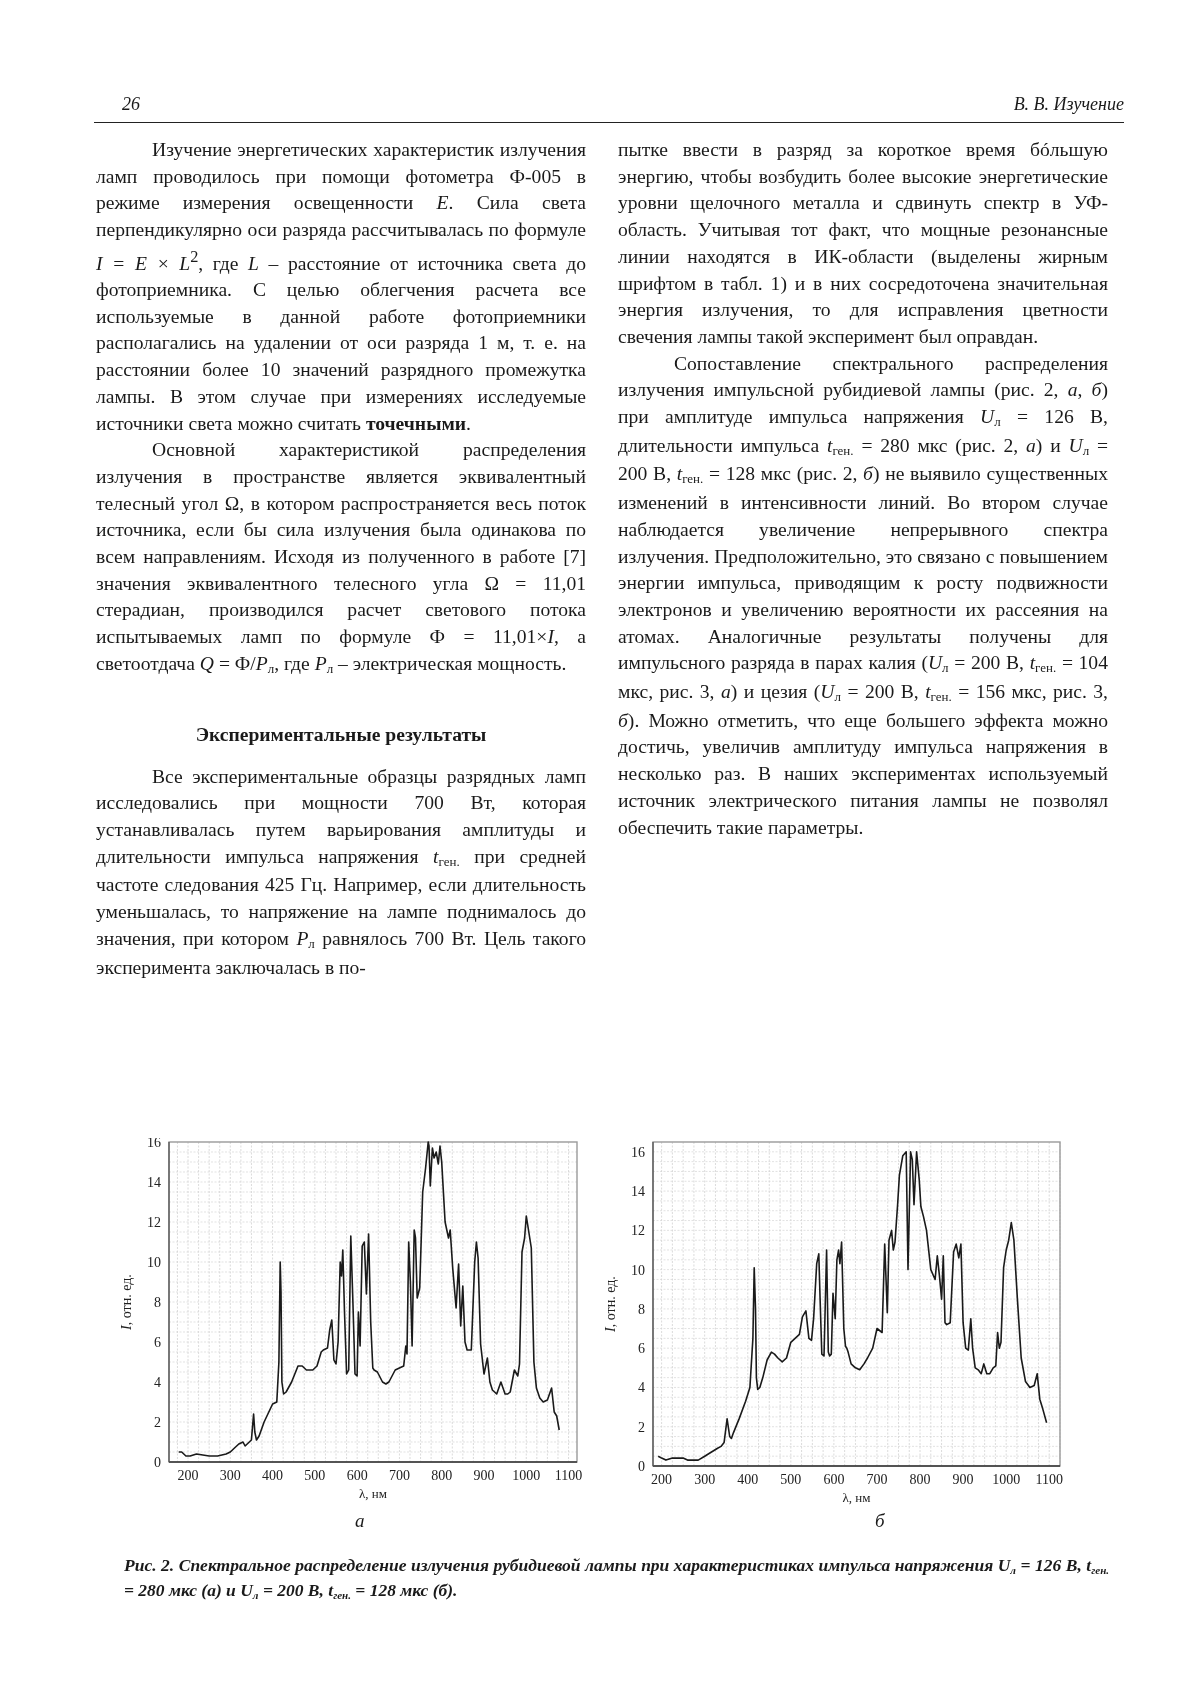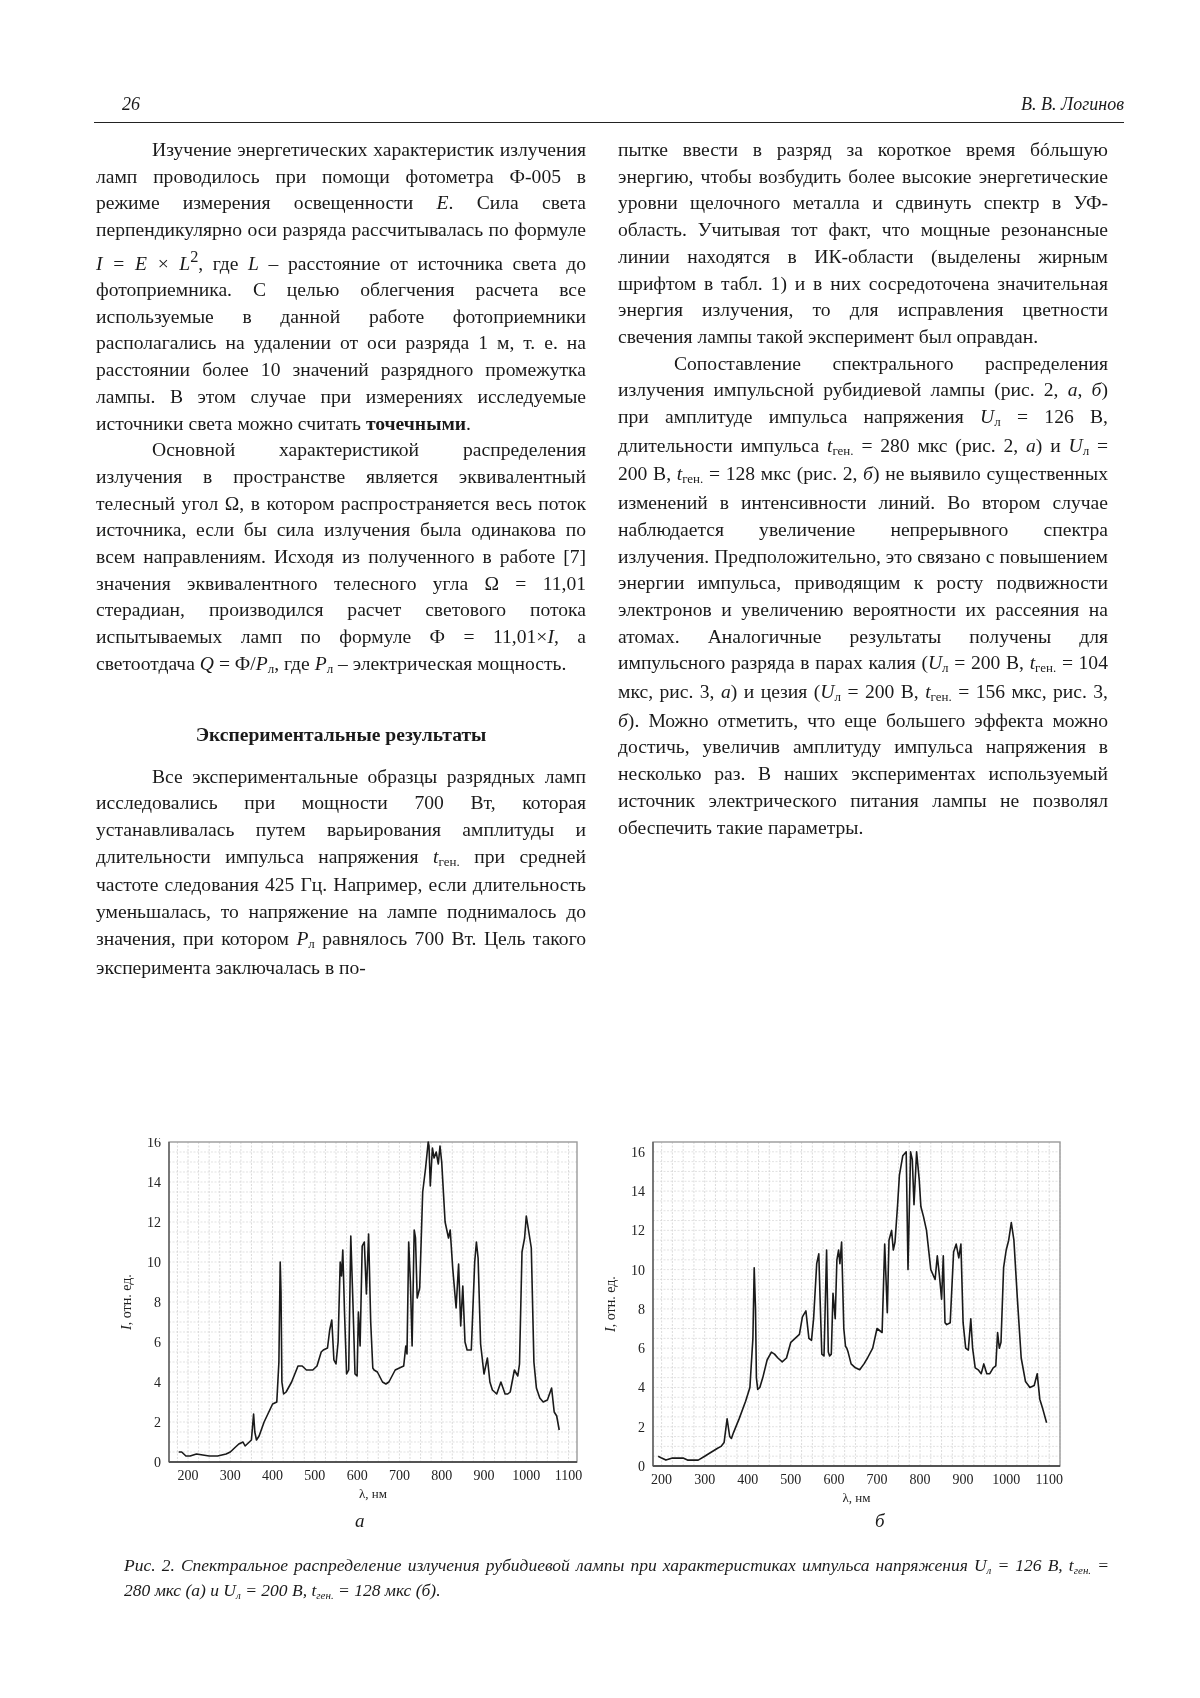--- a/index.html
+++ b/index.html
@@ -15,29 +15,29 @@
   .col.right { left: 618px; width: 490px; }
   .col p { margin: 0; text-indent: 56px; }
   .col p.noind { text-indent: 0; }
   .col h3 { margin: 42px 0 16px 0; font-size: 19.6px; font-weight: bold; text-align: center; line-height: 26px; }
   .sub { font-size: 13px; vertical-align: baseline; position: relative; top: 3px; }
   .i { font-style: italic; }
   .b { font-weight: bold; margin-top: 24px; }
   svg.chart { position: absolute; }
   .fig-label { position: absolute; font-style: italic; font-size: 19px; }
   .caption { position: absolute; left: 124px; top: 1554px; width: 985px; font-style: italic;
-             font-weight: normal; font-size: 17.5px; line-height: 23px; text-align: justify; }
+             font-weight: bold; font-size: 17.5px; line-height: 23px; text-align: justify; }
   .caption .sub { font-size: 11px; top: 3px; }
 </style>
 </head>
 <body>
 
 <div class="header">
   <span class="pg">26</span>
-  <span class="author">В. В. Логинов</span>
+  <span class="author">В. В. Изучение</span>
 </div>
 
 <div class="col left">
   <p><span>Изучение энергетических характеристик излучения ламп проводилось при помощи фотометра Ф-005 в режиме измерения освещенности</span> <span class="i">E</span><span>. Сила света перпендикулярно оси разряда рассчитывалась по формуле</span> <span class="i">I = E × L</span><sup>2</sup><span>, где</span> <span class="i">L</span> <span>– расстояние от источника света до фотоприемника. С целью облегчения расчета все используемые в данной работе фотоприемники располагались на удалении от оси разряда 1 м, т. е. на расстоянии более 10 значений разрядного промежутка лампы. В этом случае при измерениях исследуемые источники света можно считать</span> <span class="b">точечными</span><span>.</span></p>
   <p><span>Основной характеристикой распределения излучения в пространстве является эквивалентный телесный угол Ω, в котором распространяется весь поток источника, если бы сила излучения была одинакова по всем направлениям. Исходя из полученного в работе [7] значения эквивалентного телесного угла Ω = 11,01 стерадиан, производился расчет светового потока испытываемых ламп по формуле Ф = 11,01×</span><span class="i">I</span><span>, а светоотдача</span> <span class="i">Q</span> <span>= Ф/</span><span class="i">P</span><span class="sub">л</span><span>, где</span> <span class="i">P</span><span class="sub">л</span> <span>– электрическая мощность.</span></p>
   <h3>Экспериментальные результаты</h3>
   <p><span>Все экспериментальные образцы разрядных ламп исследовались при мощности 700 Вт, которая устанавливалась путем варьирования амплитуды и длительности импульса напряжения</span> <span class="i">t</span><span class="sub">ген.</span> <span>при средней частоте следования 425 Гц. Например, если длительность уменьшалась, то напряжение на лампе поднималось до значения, при котором</span> <span class="i">P</span><span class="sub">л</span> <span>равнялось 700 Вт. Цель такого эксперимента заключалась в по-</span></p>
 </div>
 
 <div class="col right">

